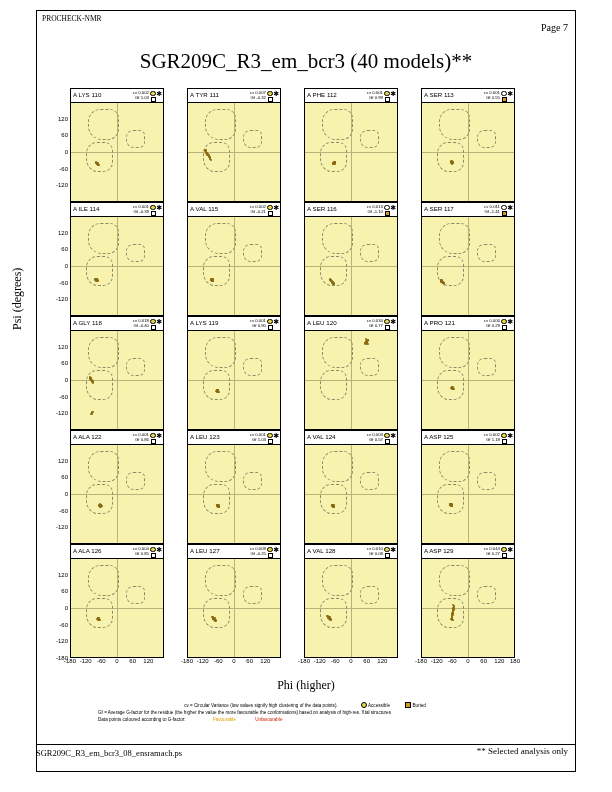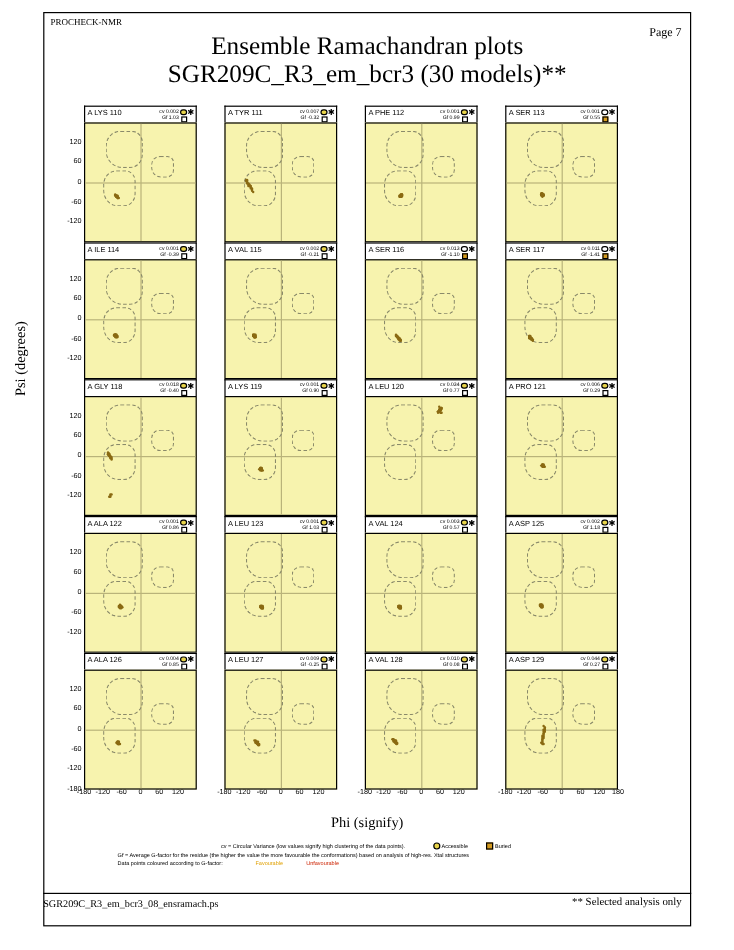--- a/index.html
+++ b/index.html
@@ -46,22 +46,21 @@
   .footr{position:absolute;right:44px;top:746px;font-size:9px;}
   .rule{position:absolute;left:36px;top:744px;width:540px;height:1px;background:#000;}
 </style>
 </head>
 <body>
 
 <div id="page">
   <div class="border"></div>
   <div class="hdr-left">PROCHECK-NMR</div>
   <div class="hdr-right">Page  7</div>
-  <div class="title1">Ensemble Ramachandran plots</div>
-  <div class="title2">SGR209C_R3_em_bcr3 (30 models)**</div>
+  <div class="title2">SGR209C_R3_em_bcr3 (40 models)**</div>
 
   <div class="ylabel">Psi (degrees)</div>
   <div class="yticks" id="yticks">
       <div class="ytick" style="top: 27.6667px;">120</div>
       <div class="ytick" style="top: 44.3333px;">60</div>
       <div class="ytick" style="top: 61px;">0</div>
       <div class="ytick" style="top: 77.6667px;">-60</div>
       <div class="ytick" style="top: 94.3333px;">-120</div>
       <div class="ytick" style="top: 141.667px;">120</div>
       <div class="ytick" style="top: 158.333px;">60</div>
@@ -105,21 +104,21 @@
       <div class="xtick" style="left: 286.667px;">60</div>
       <div class="xtick" style="left: 302.333px;">120</div>
       <div class="xtick" style="left: 341px;">-180</div>
       <div class="xtick" style="left: 356.667px;">-120</div>
       <div class="xtick" style="left: 372.333px;">-60</div>
       <div class="xtick" style="left: 388px;">0</div>
       <div class="xtick" style="left: 403.667px;">60</div>
       <div class="xtick" style="left: 419.333px;">120</div>
       <div class="xtick" style="left: 435px;">180</div>
     </div>
-  <div class="xlabel">Phi (signify)</div>
+  <div class="xlabel">Phi (higher)</div>
 
   <div class="grid" id="grid">
       <div class="row">
         <div class="cell" style="left: 0px;">
           <div class="hdrbox">
             <div class="resname">A LYS 110</div>
             <div class="cvblk">
               <div>cv 0.002</div>
               <div>Gf  1.03</div>
             </div>

